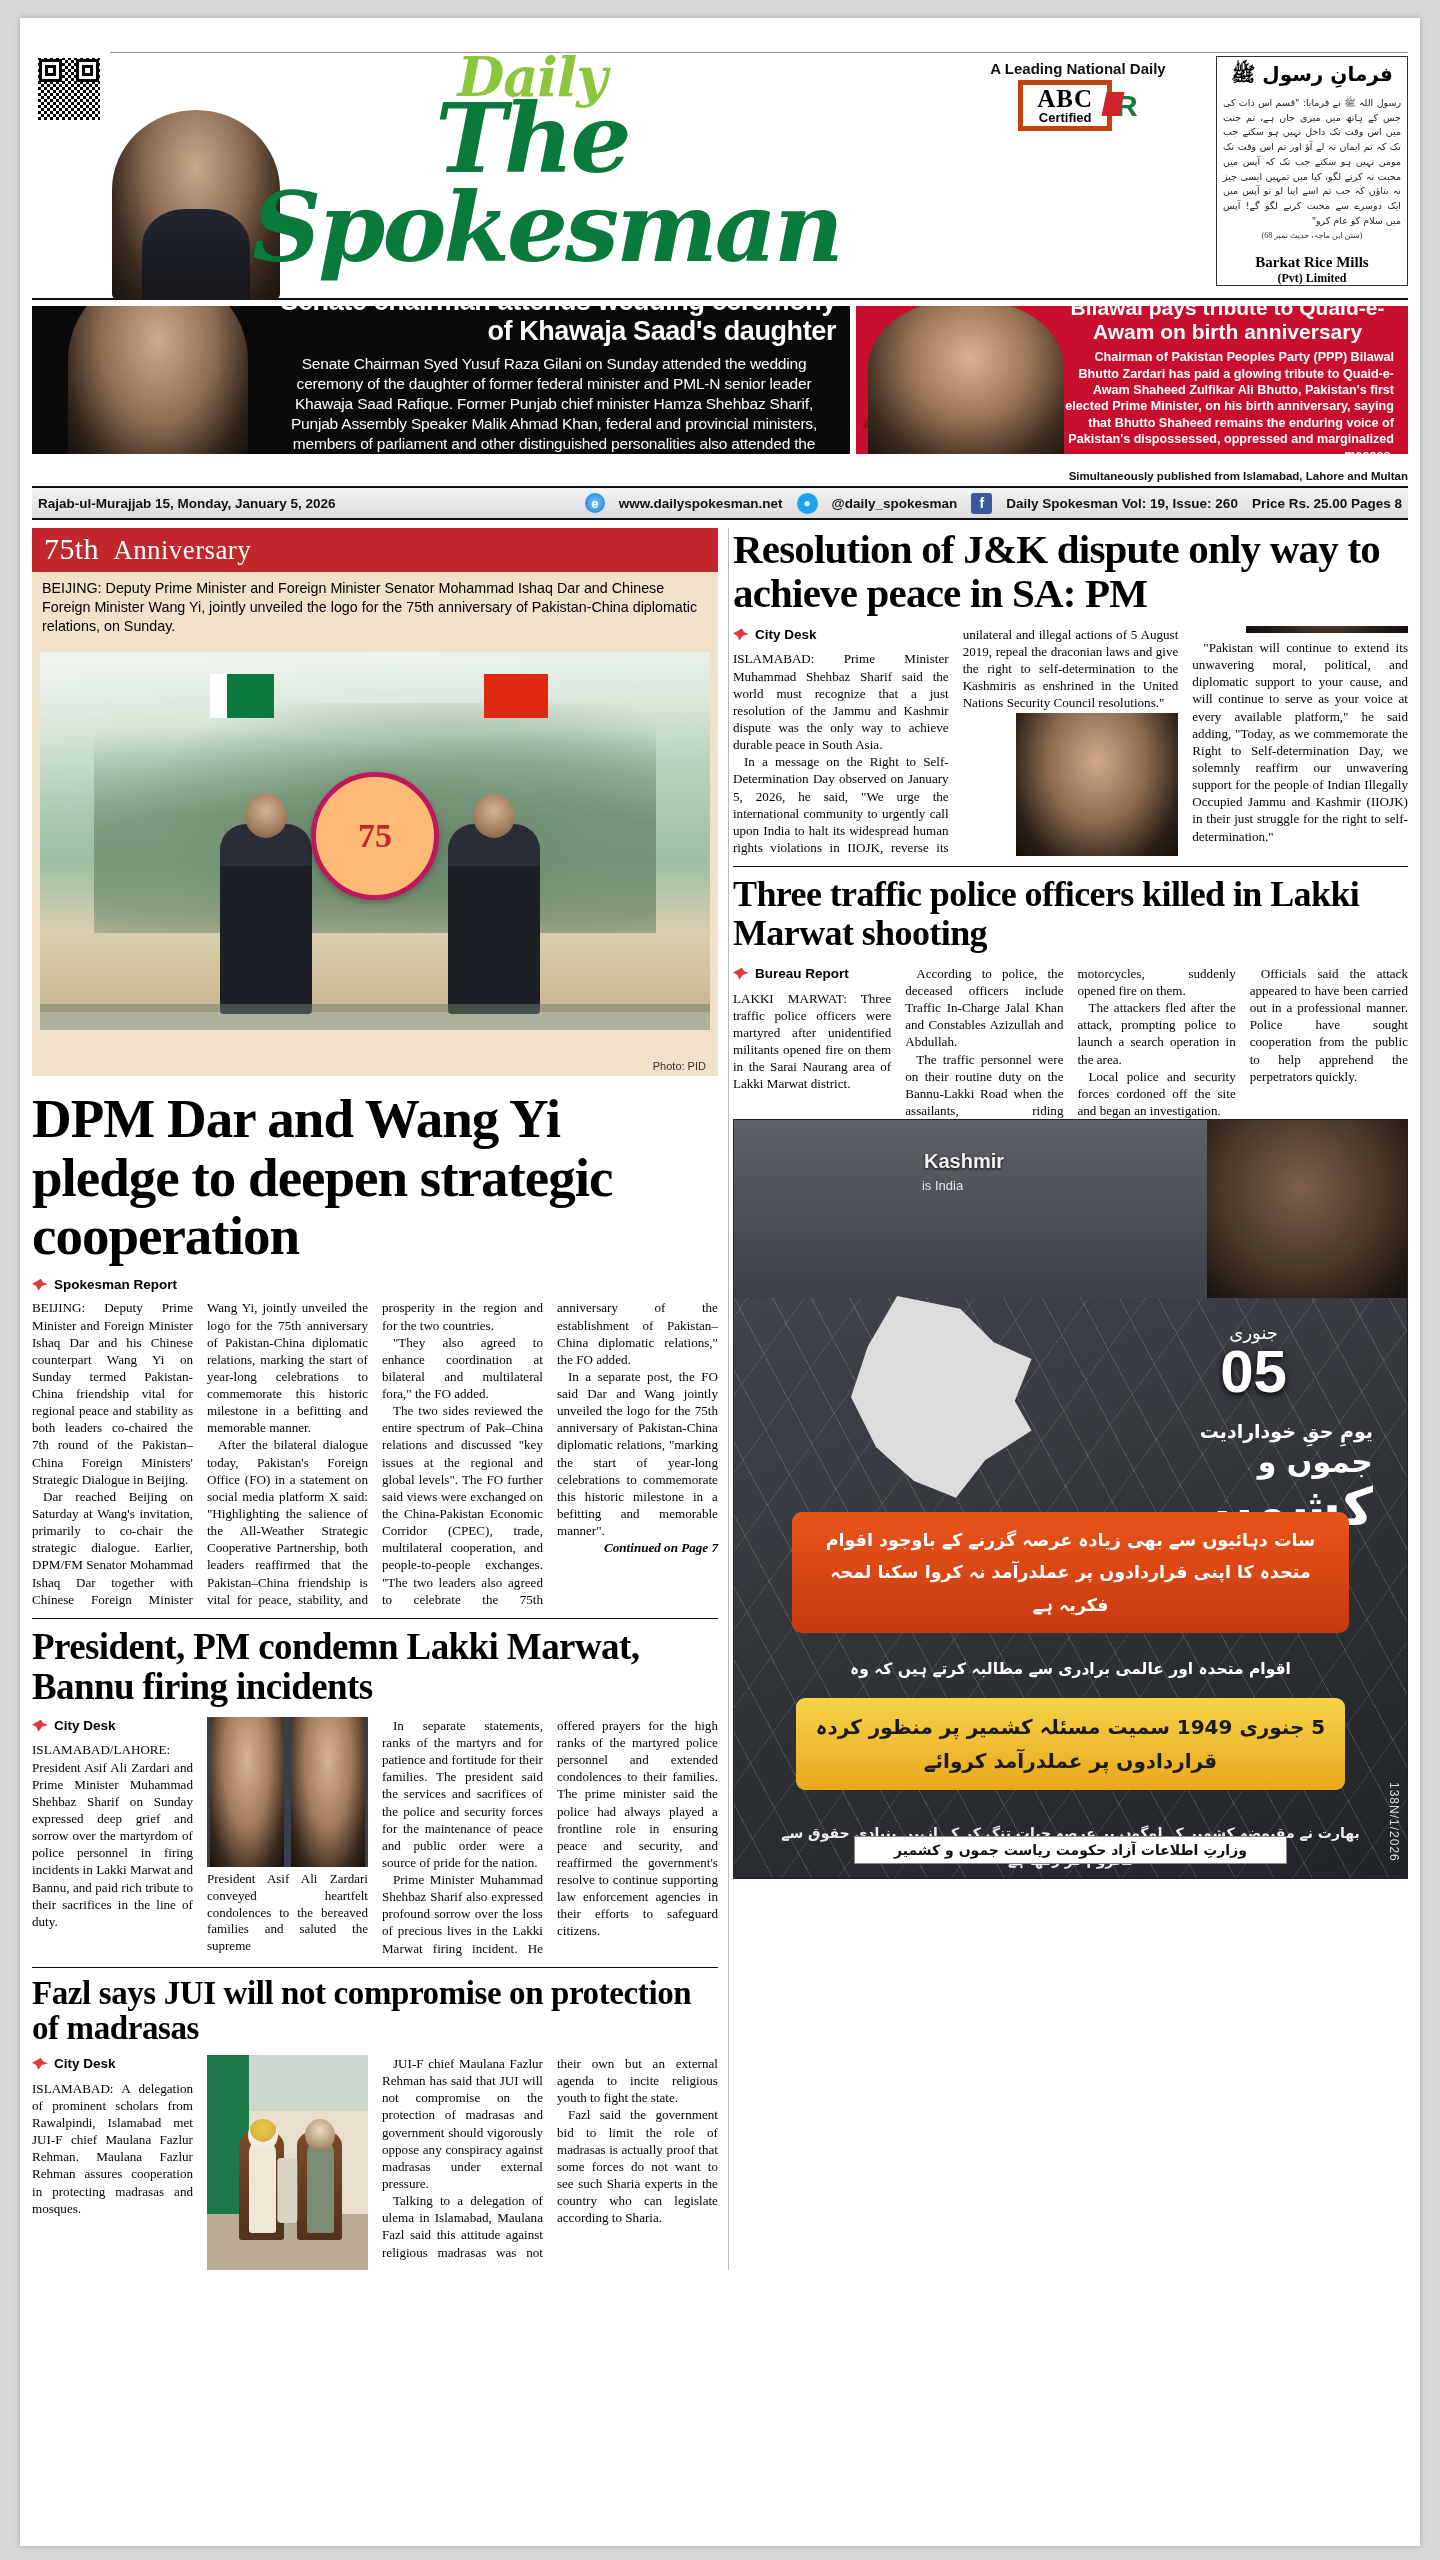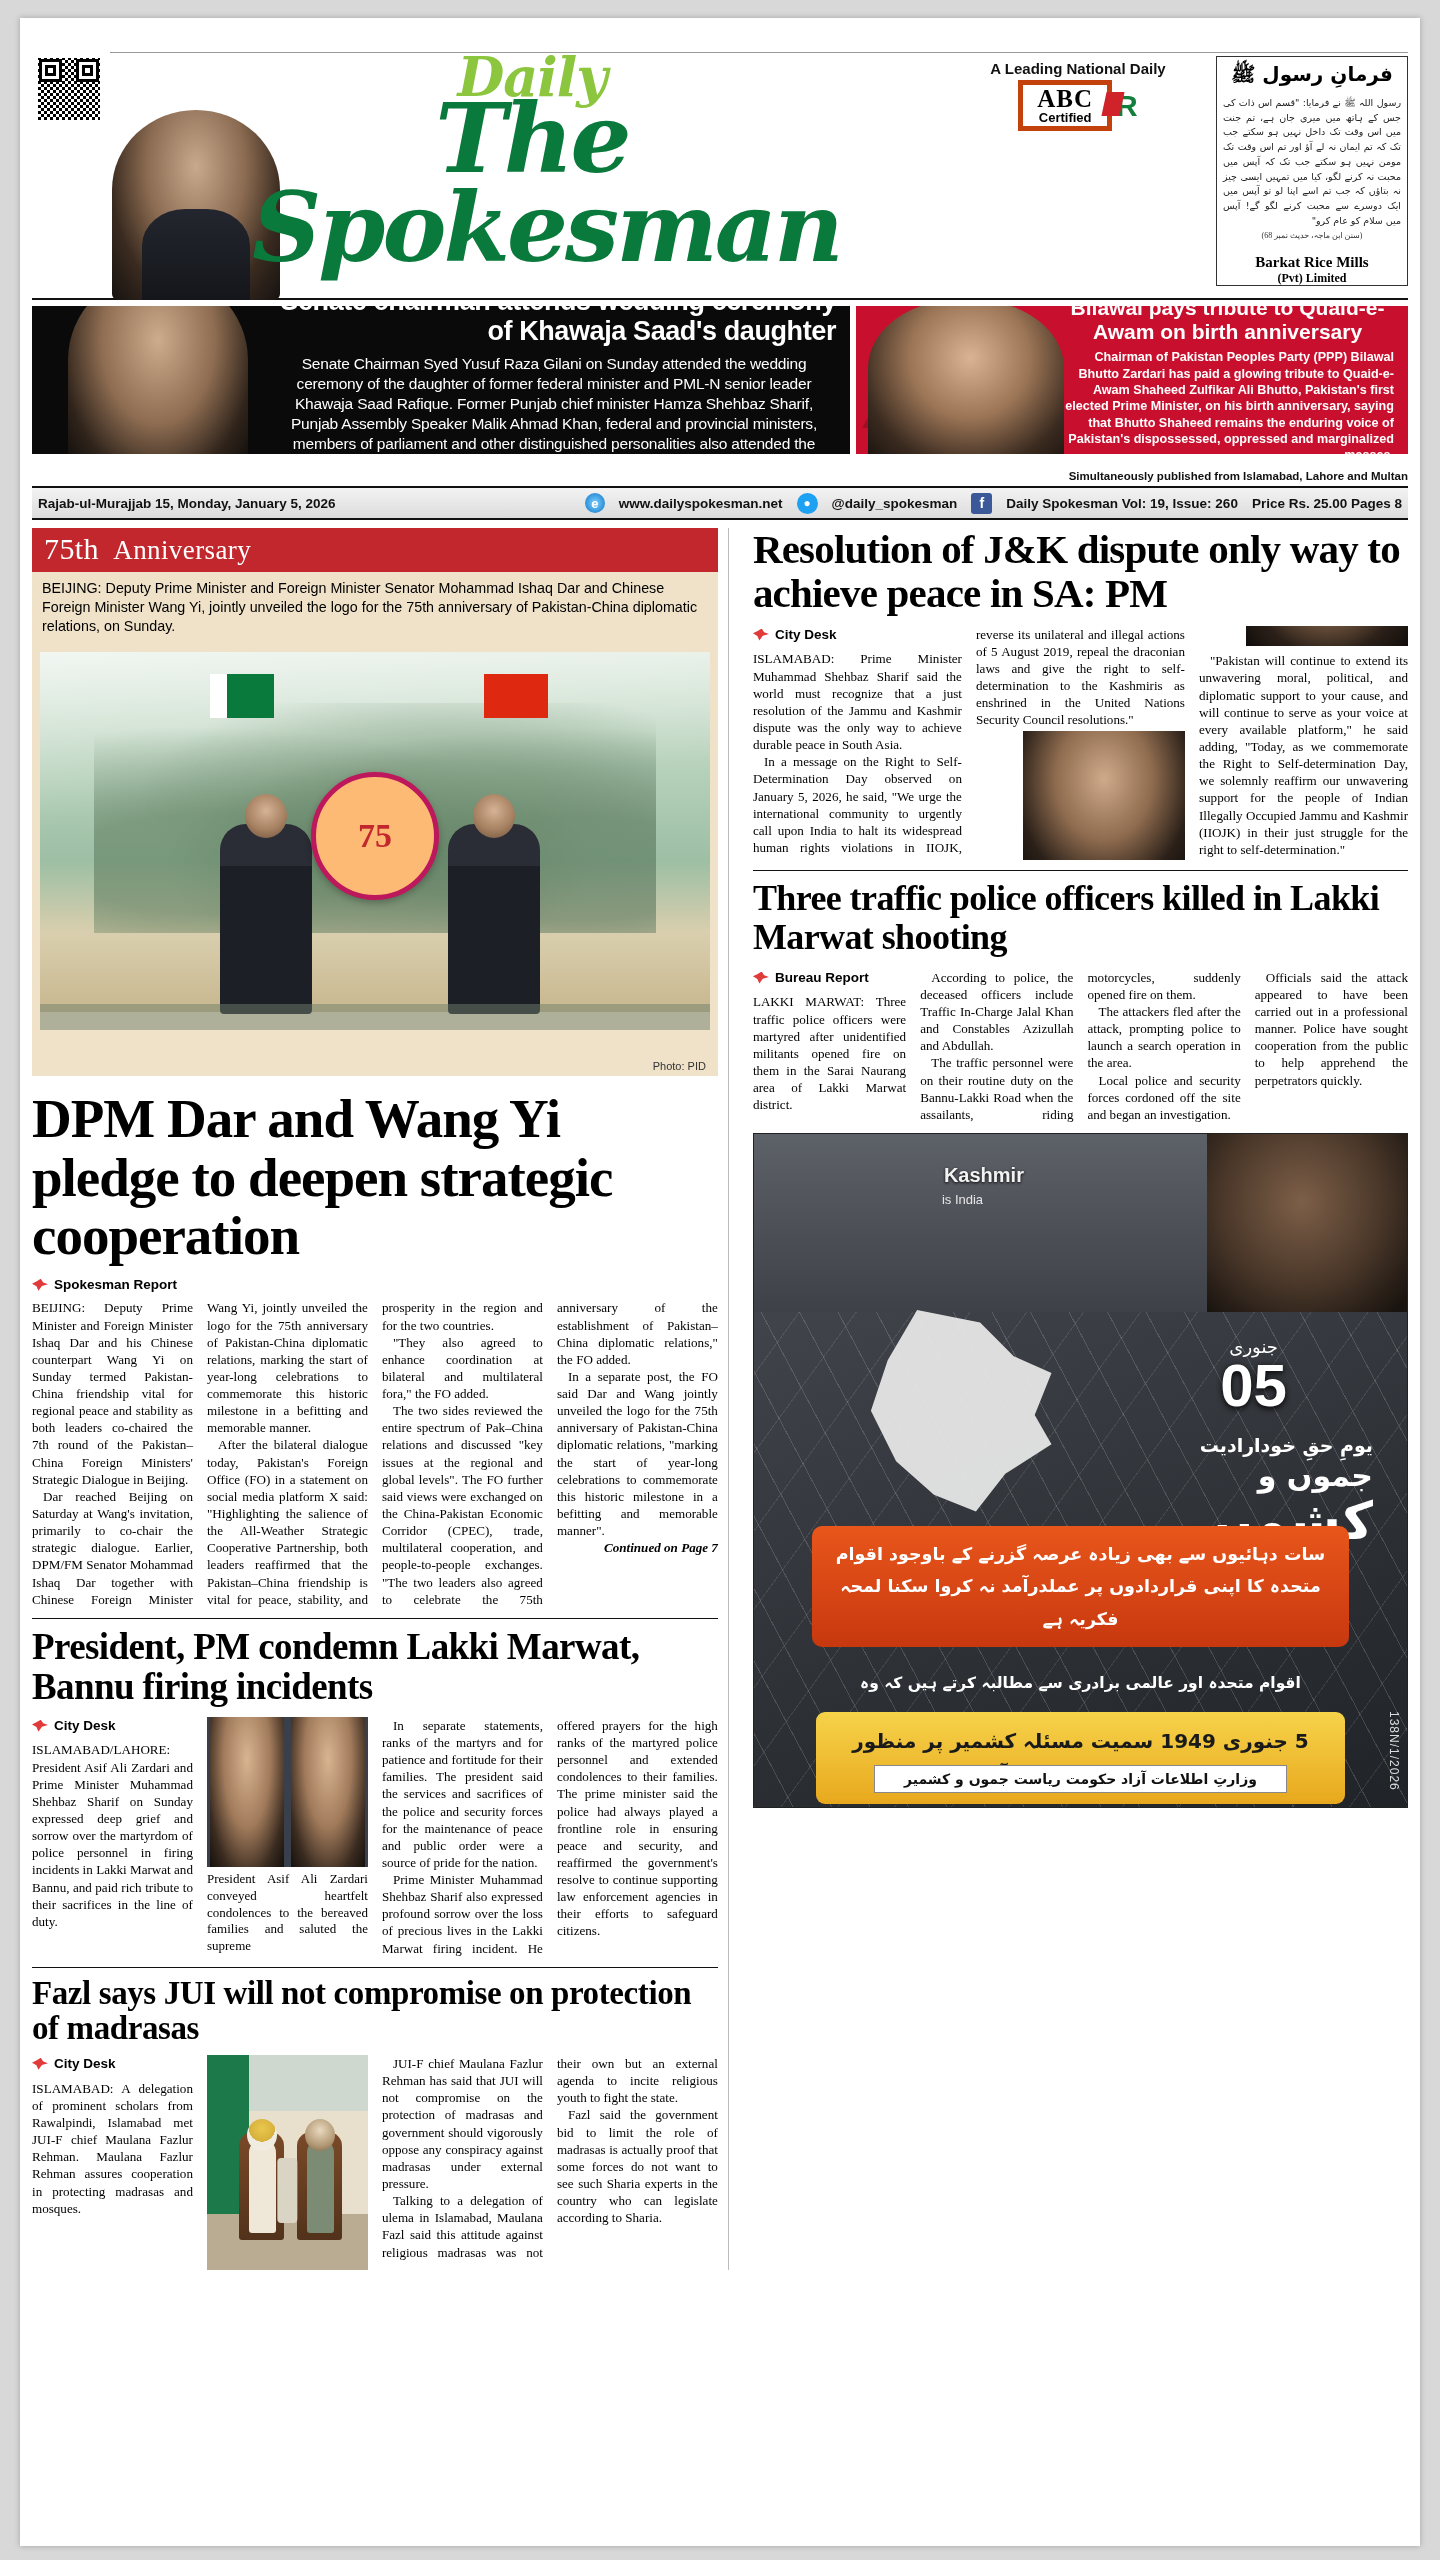--- a/index.html
+++ b/index.html
@@ -121,21 +121,21 @@
   }
   .ic { display:inline-flex; align-items:center; justify-content:center; border-radius:3px; }
   .ic-ie { width:20px; height:20px; border-radius:50%; background:radial-gradient(#7fd0ff,#0a74c8); color:#fff; font-size:13px; font-weight:bold; }
   .ic-tw { width:21px; height:21px; border-radius:50%; background:#1da1f2; color:#fff; font-size:12px; }
   .ic-fb { width:21px; height:21px; background:#3b5998; color:#fff; font-weight:bold; font-size:14px; }
   .spacer { flex:1; }
 
   
   .content { display:flex; gap:10px; margin-top:8px; }
   .col-left { width:690px; }
-  .col-right { width:684px; border-left:1px solid #bbb; padding-left:24px; }
+  .col-right { width:684px; border-left:1px solid #bbb; padding-left:4px; }
 
   .anniv-head {
     background:#c1272d; color:#fff; font-family:"Liberation Serif", serif;
     font-size:27px; padding:4px 12px 6px; letter-spacing:.4px;
   }
   .anniv-head .num { font-size:30px; }
   .anniv-cap {
     background:#efe2c8; font-family:"Liberation Sans", sans-serif; font-size:14.3px;
     line-height:1.34; padding:7px 10px 8px;
   }
@@ -253,21 +253,21 @@
     background: radial-gradient(circle at 50% 35%, #e8d9bf 0%, #b49a76 60%, #7a6347 100%);
   }
   .jui-photo .manA::before { background: radial-gradient(circle at 50% 30%, #e9c84e 0%, #d7b03c 48%, #f0ece1 49%); }
   .jui-photo .table {
     position:absolute; left:50%; transform:translateX(-50%); bottom:22%;
     width:12%; height:30%; background:#d9d4c4; border-radius:4px;
   }
 
   
   .poster {
-    margin-top:10px; position:relative; width:100%; height:675px; overflow:hidden;
+    position:relative; width:100%; height:760px; overflow:hidden;
     background: linear-gradient(160deg,#4a4e55 0%, #3a3d43 35%, #2b2e33 70%, #202328 100%);
     border:1px solid #222;
   }
   .poster .wire {
     position:absolute; inset:0;
     background:
       repeating-linear-gradient(62deg, rgba(220,220,220,.18) 0 1px, transparent 1px 34px),
       repeating-linear-gradient(-54deg, rgba(200,200,200,.13) 0 1px, transparent 1px 46px);
   }
   .poster-top {

